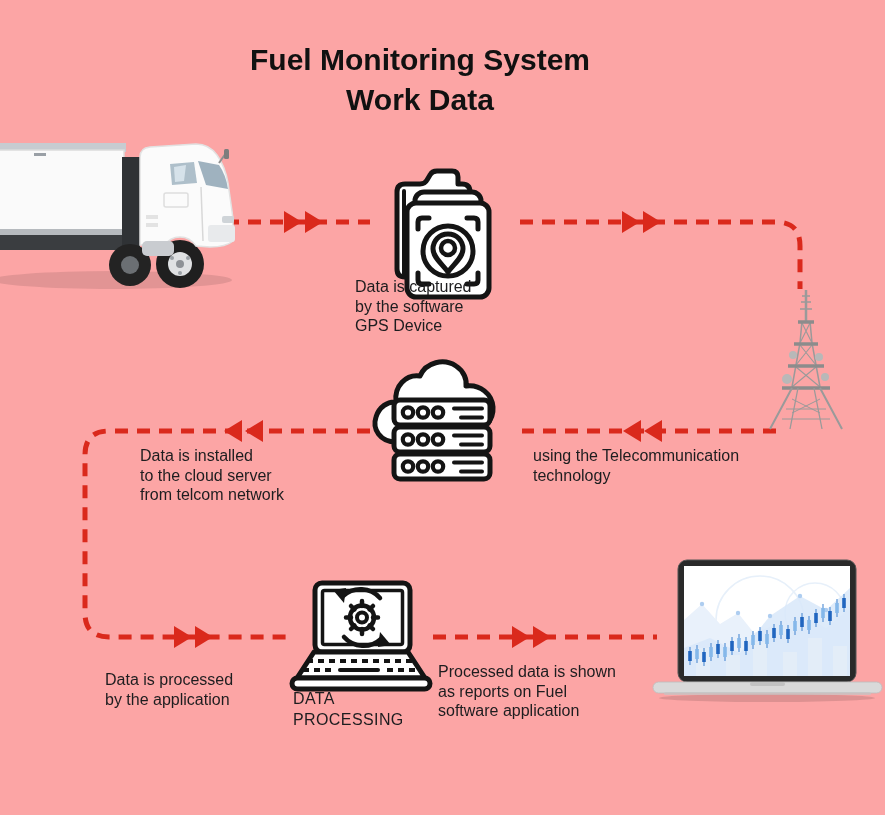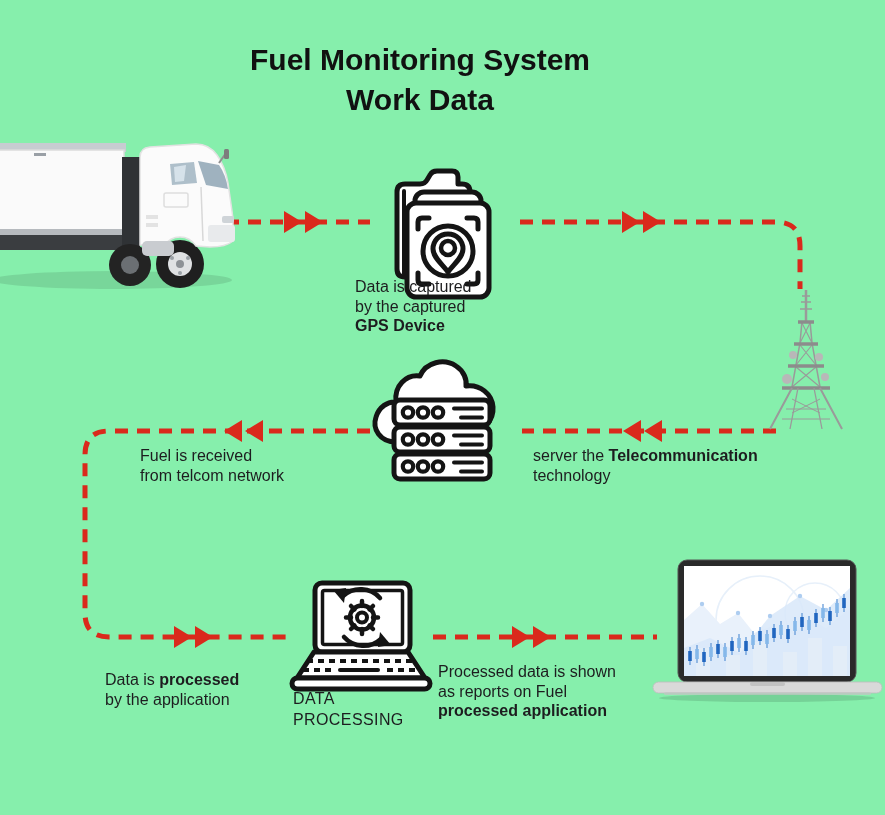--- a/index.html
+++ b/index.html
@@ -1,22 +1,22 @@
 <!DOCTYPE html>
 <html><head>
 <meta charset="utf-8">
 <style>
   html,body{margin:0;padding:0;background:#ffffff;}
-  .stage{position:relative;width:885px;height:815px;background:#86efac;overflow:hidden;
+  .stage{position:relative;width:885px;height:815px;background:#fca5a5;overflow:hidden;
          font-family:"Liberation Sans",sans-serif;color:#1d1d1f;}
   .abs{position:absolute;}
   .title{left:119px;top:40px;width:602px;text-align:center;
          font-size:30px;font-weight:700;line-height:40px;color:#111;}
   .cap{position:absolute;text-align:left;font-size:16px;line-height:19.5px;color:#1d1d1f;}
-  .cap b{font-weight:700;}
+  .cap b{font-weight:400;}
   .cap span{display:inline;}
   .proc-label{letter-spacing:.4px;line-height:21px;}
   svg{display:block;}
   .arrow-stroke{stroke:#da291c;}
   .arrow-fill{fill:#da291c;}
   .ink{stroke:#141414;}
 </style>
 </head>
 <body>
 
@@ -103,21 +103,21 @@
         <path d="M 38 119 H 31 Q 27 119 27 115 V 108"></path>
       </g>
       <circle cx="57" cy="86" r="25" fill="none"></circle>
       <path d="M 57 69 C 48 69 42 76 42 84 C 42 92 50 98 57 107 C 64 98 72 92 72 84 C 72 76 66 69 57 69 Z"></path>
       <circle cx="57" cy="83" r="7" stroke-width="4.5"></circle>
     </g>
   </svg>
 
   <div class="cap" style="left:355px;top:277px;width:182px">
     <div>Data is captured</div>
-    <div>by the captured</div>
+    <div>by the software</div>
     <div><b>GPS Device</b></div>
   </div>
 
   <svg class="abs" style="left:760px;top:287px" width="92" height="146" viewBox="0 0 92 146">
     <g stroke="#9a9a9a" fill="none" stroke-width="1.5">
       <line x1="46" y1="3" x2="46" y2="34" stroke-width="2.5"></line>
       <line x1="42" y1="9" x2="50" y2="9"></line>
       <line x1="41" y1="15" x2="51" y2="15"></line>
       <line x1="40" y1="22" x2="52" y2="22"></line>
 
@@ -170,26 +170,27 @@
           <line x1="84" y1="85.5" x2="112" y2="85.5"></line>
             <line x1="91" y1="94.5" x2="112" y2="94.5"></line>
           <line x1="84" y1="112.5" x2="112" y2="112.5"></line>
             <line x1="91" y1="121.5" x2="112" y2="121.5"></line>
         </g>
       </g>
     </g>
   </svg>
 
   <div class="cap" style="left:140px;top:446px;width:200px">
-    <div>Fuel is received</div>
+    <div>Data is installed</div>
+    <div><span>to the </span><b>cloud server</b></div>
     <div>from telcom network</div>
   </div>
 
   <div class="cap" style="left:533px;top:446px;width:260px">
-    <div><span>server the </span><b>Telecommunication</b></div>
+    <div><span>using the </span><b>Telecommunication</b></div>
     <div>technology</div>
   </div>
 
   <svg class="abs" style="left:288px;top:575px" width="146" height="118" viewBox="0 0 146 118">
     <g class="ink" fill="#ffffff" stroke-width="5" stroke-linejoin="round" stroke-linecap="round" stroke="#141414">
       <rect x="27" y="8" width="95" height="69" rx="7"></rect>
       <rect x="34.5" y="15.5" width="80" height="54" rx="2" stroke-width="3.5"></rect>
 
       <g>
         <path d="M 92 23 A 26 26 0 0 0 55 21" fill="none" stroke-width="4.5"></path>
@@ -233,21 +234,21 @@
   </div>
 
   <div class="cap" style="left:105px;top:670px;width:185px">
     <div><span>Data is </span><b>processed</b></div>
     <div>by the application</div>
   </div>
 
   <div class="cap" style="left:438px;top:662px;width:228px">
     <div>Processed data is shown</div>
     <div>as reports on Fuel</div>
-    <div><b>processed application</b></div>
+    <div><b>software application</b></div>
   </div>
 
   <svg class="abs" style="left:650px;top:558px" width="235" height="146" viewBox="0 0 235 146">
     <ellipse cx="117" cy="140" rx="108" ry="4" fill="rgba(0,0,0,0.12)"></ellipse>
     <rect x="28" y="2" width="178" height="122" rx="9" fill="#2a2a2a" stroke="#555555" stroke-width="1"></rect>
     <rect x="34" y="8" width="166" height="110" fill="#ffffff"></rect>
     <g>
       <circle cx="110" cy="62" r="44" fill="none" stroke="#e7f0fa" stroke-width="1.5"></circle>
       <circle cx="165" cy="55" r="30" fill="none" stroke="#e7f0fa" stroke-width="1.5"></circle>
       <polygon points="34,118 34,62 52,46 70,66 88,55 104,75 122,68 140,80 158,60 176,70 200,50 200,118" fill="#e9f1fb"></polygon>

